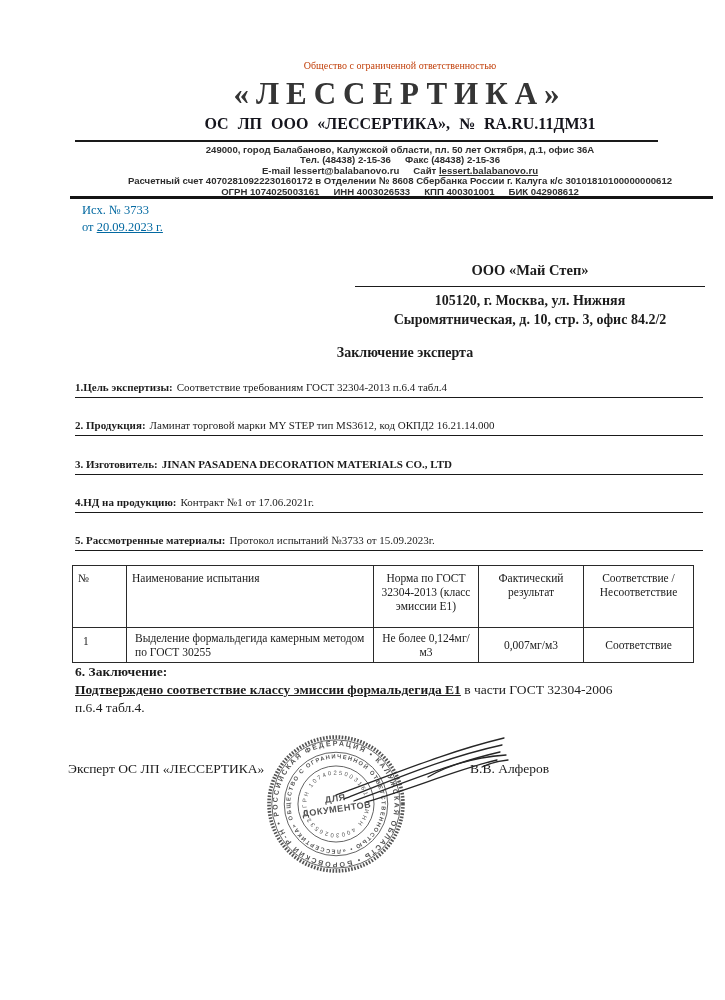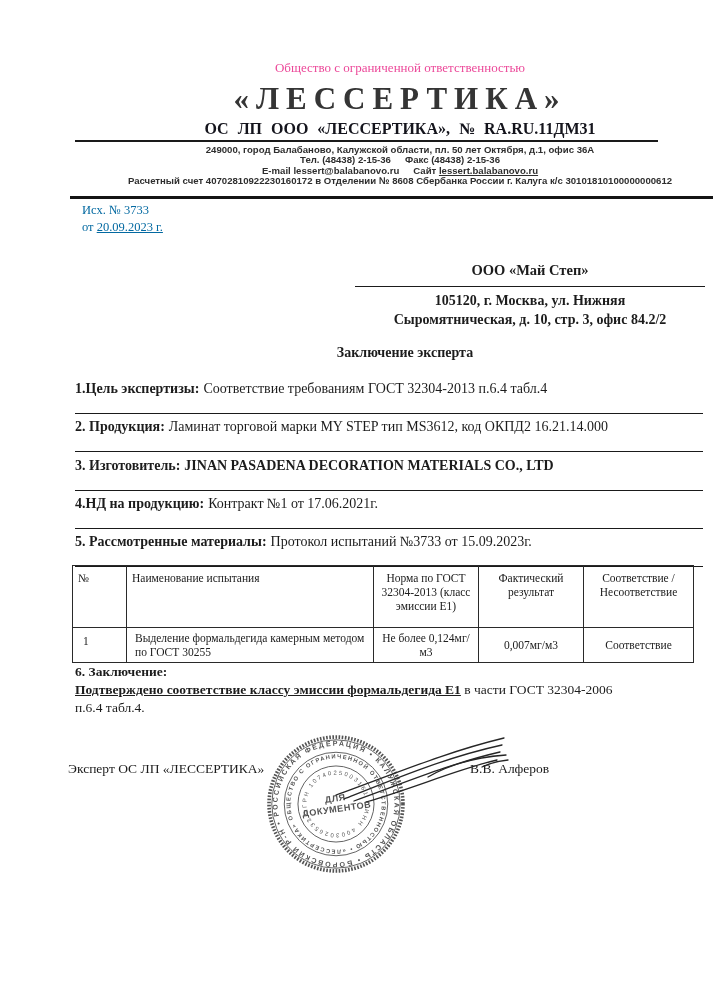--- a/index.html
+++ b/index.html
@@ -1,21 +1,21 @@
 <!DOCTYPE html>
 <html><head>
 <meta charset="utf-8">
 <style>
   html,body { margin:0; padding:0; background:#ffffff; }
   body { width:725px; height:1000px; position:relative; font-family:"Liberation Serif", serif; color:#1c1c1c; }
   .abs { position:absolute; }
 
   
   .letterhead { left:75px; top:60px; width:650px; text-align:center; }
-  .org-type { font-size:13px; color:#ec4899; }
+  .org-type { font-size:10px; color:#c2410c; }
   .org-name { font-size:31px; font-weight:bold; letter-spacing:7px; margin-top:5px; color:#353535; }
   .cert-line { font-size:16px; font-weight:bold; margin-top:3px; word-spacing:5px; color:#14141c; }
   .rule1 { left:75px; top:140px; width:583px; height:2px; background:#1a1a1a; }
   .addr-block { left:75px; top:145px; width:650px; text-align:center;
                 font-family:"Liberation Sans", sans-serif; font-size:9.6px; line-height:10.4px;
                 font-weight:bold; color:#2e2e2e; }
   .addr-block .gap { display:inline-block; width:14px; }
   .u { text-decoration:underline; }
   .rule2 { left:70px; top:196px; width:643px; height:3px; background:#141414; }
 
@@ -23,21 +23,21 @@
   .outgoing { left:82px; top:202px; font-size:12.5px; line-height:17px; color:#0369a1; }
 
   
   .recipient { left:355px; top:262px; width:350px; text-align:center; font-weight:bold; font-size:14px; }
   .recipient .name { font-size:14.5px; }
   .recipient .sep { border:0; border-top:1.6px solid #1b1b1b; margin:7px 0 4px; }
   .recipient .addr { line-height:19px; }
 
   
   .doc-title { left:91px; top:345px; width:628px; text-align:center; font-weight:bold; font-size:14px; }
-  .item { left:75px; width:628px; border-bottom:1.2px solid #1a1a1a; padding-bottom:16px; font-size:14px; white-space:nowrap; }
+  .item { left:75px; width:628px; border-bottom:1.2px solid #1a1a1a; padding-bottom:4px; font-size:11px; white-space:nowrap; }
   .item b { margin-right:4px; }
   .bold { font-weight:bold; }
   #item-1 { top:381px; } #item-2 { top:419px; } #item-3 { top:458px; }
   #item-4 { top:496px; } #item-5 { top:534px; }
 
   
   .results-table { left:72px; top:565px; width:621px; border-collapse:collapse; font-size:11.5px; table-layout:fixed; color:#202020; }
   .results-table th, .results-table td { border:1.3px solid #2a2a2a; padding:3px 5px; }
   .results-table th { font-weight:normal; vertical-align:top; text-align:center; line-height:14px; padding-top:5px; }
   .results-table th.c1, .results-table th.c2 { text-align:left; }
@@ -73,20 +73,23 @@
   <div>249000, город Балабаново, Калужской области, пл. 50 лет Октября, д.1, офис 36А</div>
   <div>
     <span>Тел. (48438) 2-15-36</span><span class="gap"></span><span>Факс (48438) 2-15-36</span>
   </div>
   <div>
     <span>E-mail</span>
     <span>lessert@balabanovo.ru</span><span class="gap"></span><span>Сайт</span>
     <span class="u">lessert.balabanovo.ru</span>
   </div>
   <div>Расчетный счет 40702810922230160172  в Отделении № 8608  Сбербанка России г. Калуга к/с 30101810100000000612</div>
+  <div>
+    <span>ОГРН 1074025003161</span><span class="gap"></span><span>ИНН 4003026533</span><span class="gap"></span><span>КПП 400301001</span><span class="gap"></span><span>БИК 042908612</span>
+  </div>
 </div>
 <div class="abs rule2"></div>
 
 <div class="abs outgoing">
   <div>Исх. № 3733</div>
   <div>
     <span>от</span>
     <span class="u">20.09.2023 г.</span>
   </div>
 </div>

